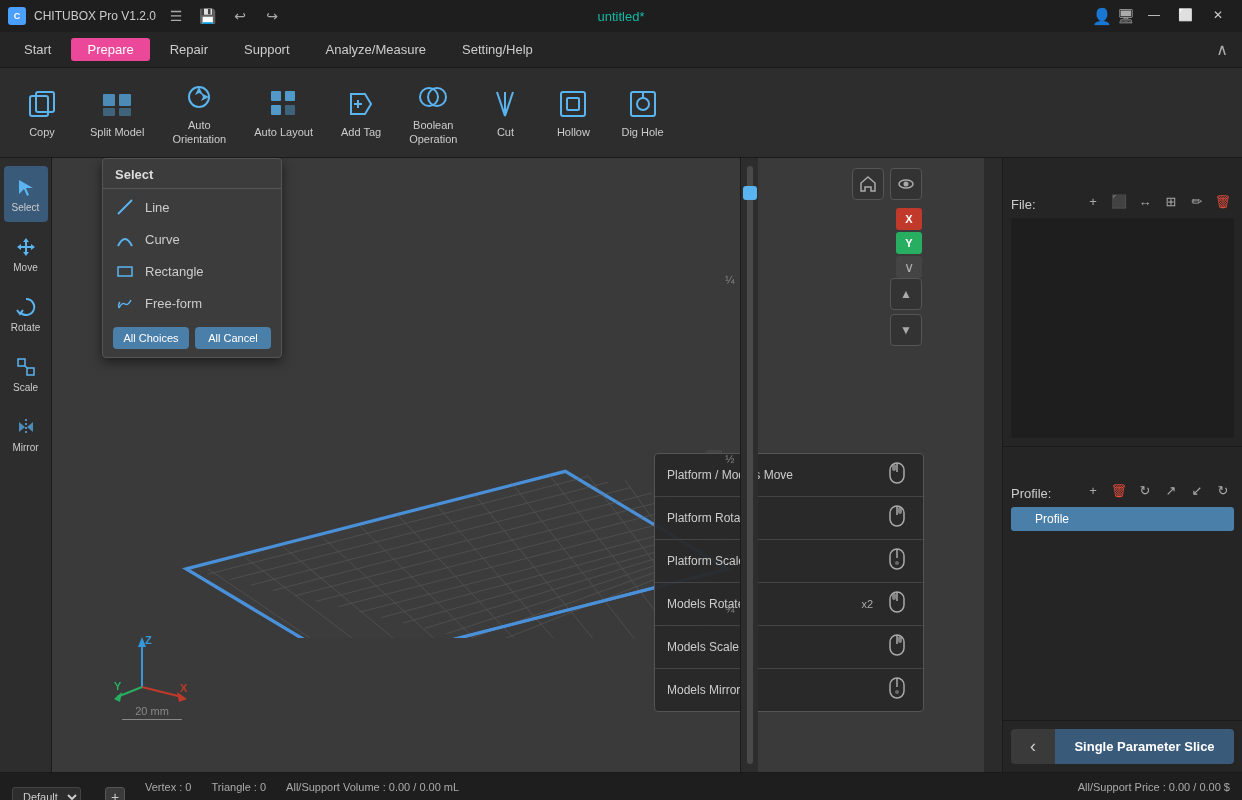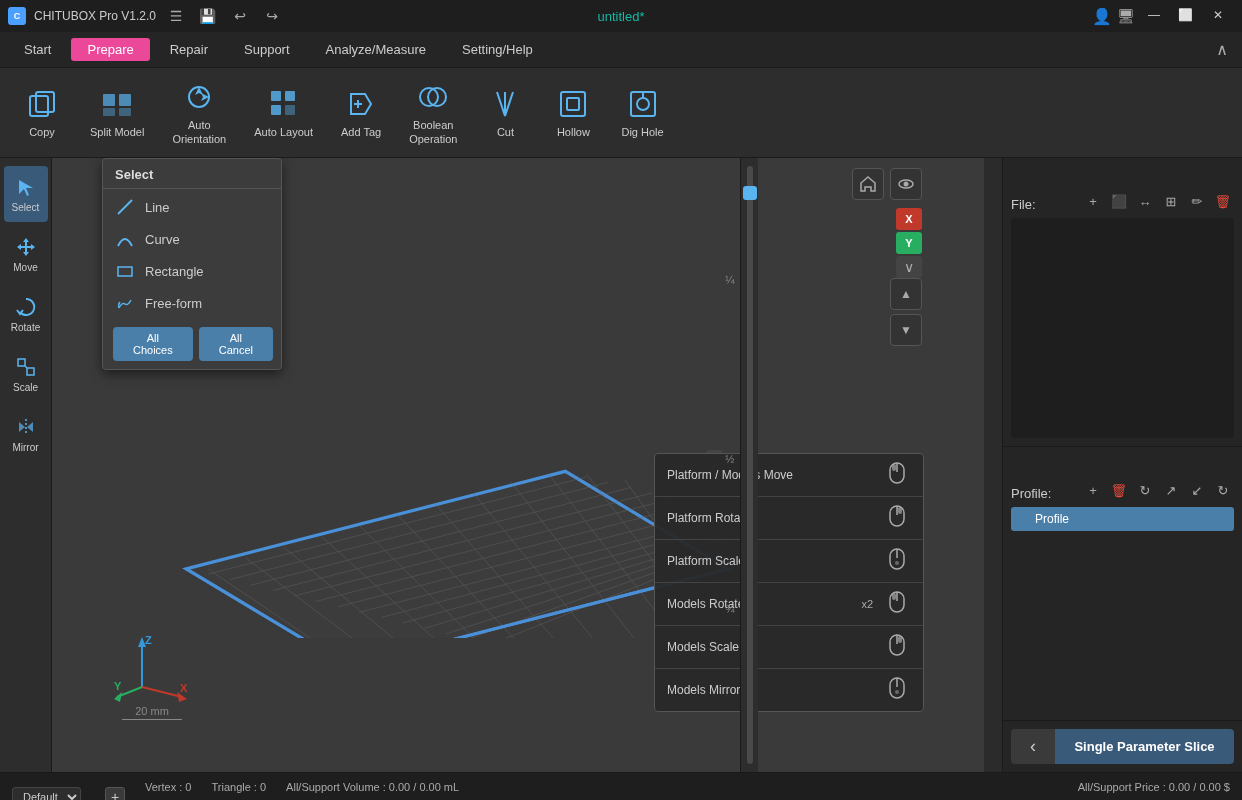--- a/index.html
+++ b/index.html
@@ -232,21 +232,21 @@
       background: #555;
       margin: 2px 0;
     }
     .sel-btn-row {
       display: flex;
       gap: 6px;
       padding: 8px 10px;
     }
     .sel-btn {
       flex: 1;
-      padding: 5px 20px;
+      padding: 5px 8px;
       border-radius: 4px;
       background: #4a7faa;
       color: white;
       font-size: 11px;
       text-align: center;
       cursor: pointer;
       border: none;
     }
     .vp-ctrl-btn {
       width: 32px;

